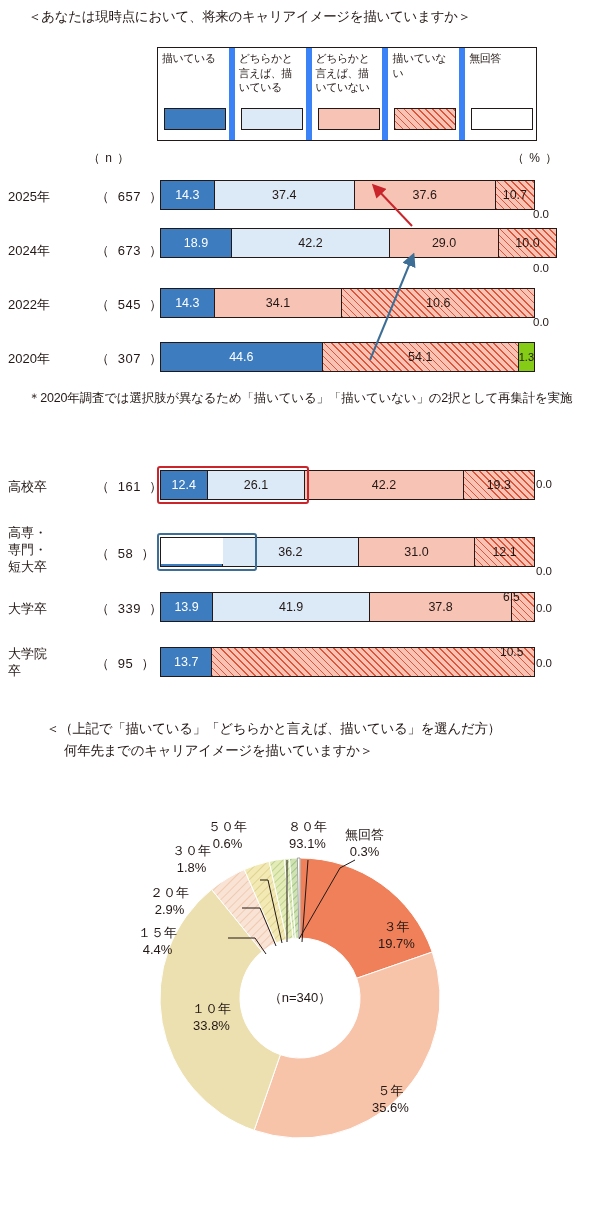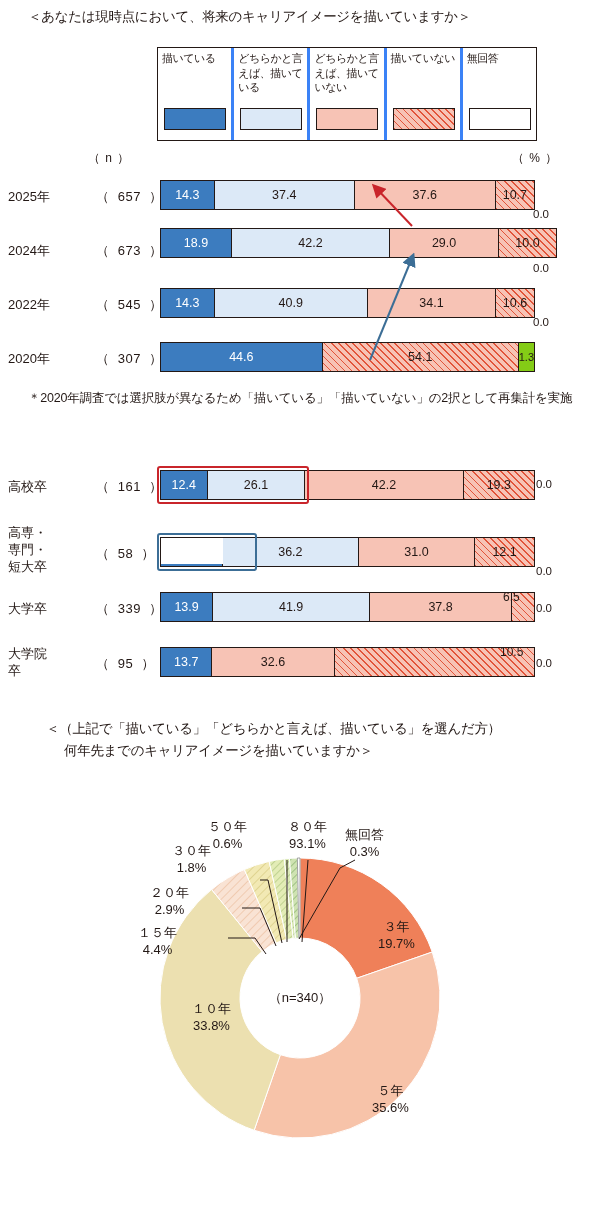--- a/index.html
+++ b/index.html
@@ -11,21 +11,21 @@
     font-size:12px;
   }
   .abs{position:absolute;}
 
   
   .title1{left:28px;top:8px;font-size:13.5px;letter-spacing:-0.3px;white-space:nowrap;}
   .title2{left:46px;top:718px;font-size:13.5px;letter-spacing:-0.3px;line-height:22px;white-space:nowrap;}
 
   
   .legend{left:157px;top:47px;width:378px;height:92px;border:1px solid #231815;display:flex;}
-  .legend-cell{flex:1;border-right:3px solid #3b82f6;position:relative;padding:3px 4px 0 4px;box-sizing:border-box;}
+  .legend-cell{flex:1;border-right:6px solid #3b82f6;position:relative;padding:3px 4px 0 4px;box-sizing:border-box;}
   .legend-cell:last-child{border-right:none;}
   .legend-label{font-size:11px;line-height:14.5px;letter-spacing:-0.5px;}
   .legend-swatch{position:absolute;left:6px;bottom:10px;width:62px;height:22px;border:1px solid #231815;box-sizing:border-box;}
   .sw1{background:#3c7cbf;}
   .sw2{background:#dce9f7;}
   .sw3{background:#f7c3b5;}
   .sw4{background:#f7c3b5;background-image:repeating-linear-gradient(45deg,#e2543a 0 1.2px,transparent 1.2px 5px);}
   .sw5{background:#ffffff;}
 
   .n-head{left:88px;top:150px;font-size:12px;letter-spacing:1px;}
@@ -105,21 +105,20 @@
   <div class="seg s-lblue" style="width:158.3px;">42.2</div>
   <div class="seg s-pink" style="width:108.8px;">29.0</div>
   <div class="seg s-hatch" style="flex:1;">10.0</div>
 </div>
 <div class="abs zero" style="left:533px;top:262px;">0.0</div>
 
 <div class="abs row-label" style="left:8px;top:296px;">2022年</div>
 <div class="abs row-n" style="left:96px;top:296px;">（&nbsp;&nbsp;<span>545</span>&nbsp;&nbsp;）</div>
 <div class="bar" style="left:160px;top:288px;width:375px;">
   <div class="seg s-blue" style="width:53.6px;">14.3</div>
-  <div class="seg s-lblue" style="width:153.4px;">40.9</div>
   <div class="seg s-pink" style="width:127.9px;">34.1</div>
   <div class="seg s-hatch" style="flex:1;">10.6</div>
 </div>
 <div class="abs zero" style="left:533px;top:316px;">0.0</div>
 
 <div class="abs row-label" style="left:8px;top:350px;">2020年</div>
 <div class="abs row-n" style="left:96px;top:350px;">（&nbsp;&nbsp;<span>307</span>&nbsp;&nbsp;）</div>
 <div class="bar" style="left:160px;top:342px;width:375px;">
   <div class="seg s-blue" style="width:167.3px;">44.6</div>
   <div class="seg s-hatch" style="width:202.9px;">54.1</div>
@@ -173,21 +172,20 @@
   <div class="seg s-pink" style="width:141.8px;">37.8</div>
   <div class="seg s-hatch" style="flex:1;font-size:11px;"></div>
 </div>
 <div class="abs zero" style="left:503px;top:590px;font-size:12px;">6.5</div>
 <div class="abs zero" style="left:536px;top:602px;">0.0</div>
 
 <div class="abs row-label" style="left:8px;top:645px;line-height:17px;">大学院<br>卒</div>
 <div class="abs row-n" style="left:96px;top:655px;">（&nbsp;&nbsp;<span>95</span>&nbsp;&nbsp;）</div>
 <div class="bar" style="left:160px;top:647px;width:375px;">
   <div class="seg s-blue" style="width:51.4px;">13.7</div>
-  <div class="seg s-pink" style="width:122.3px;">32.6</div>
   <div class="seg s-hatch" style="flex:1;font-size:11px;"></div>
 </div>
 <div class="abs zero" style="left:500px;top:645px;font-size:12px;">10.5</div>
 <div class="abs zero" style="left:536px;top:657px;">0.0</div>
 
 <div class="abs title2">
   <span>＜（上記で「描いている」「どちらかと言えば、描いている」を選んだ方）</span><br>
   <span style="display:inline-block;margin-left:18px;">何年先までのキャリアイメージを描いていますか＞</span>
 </div>
 

